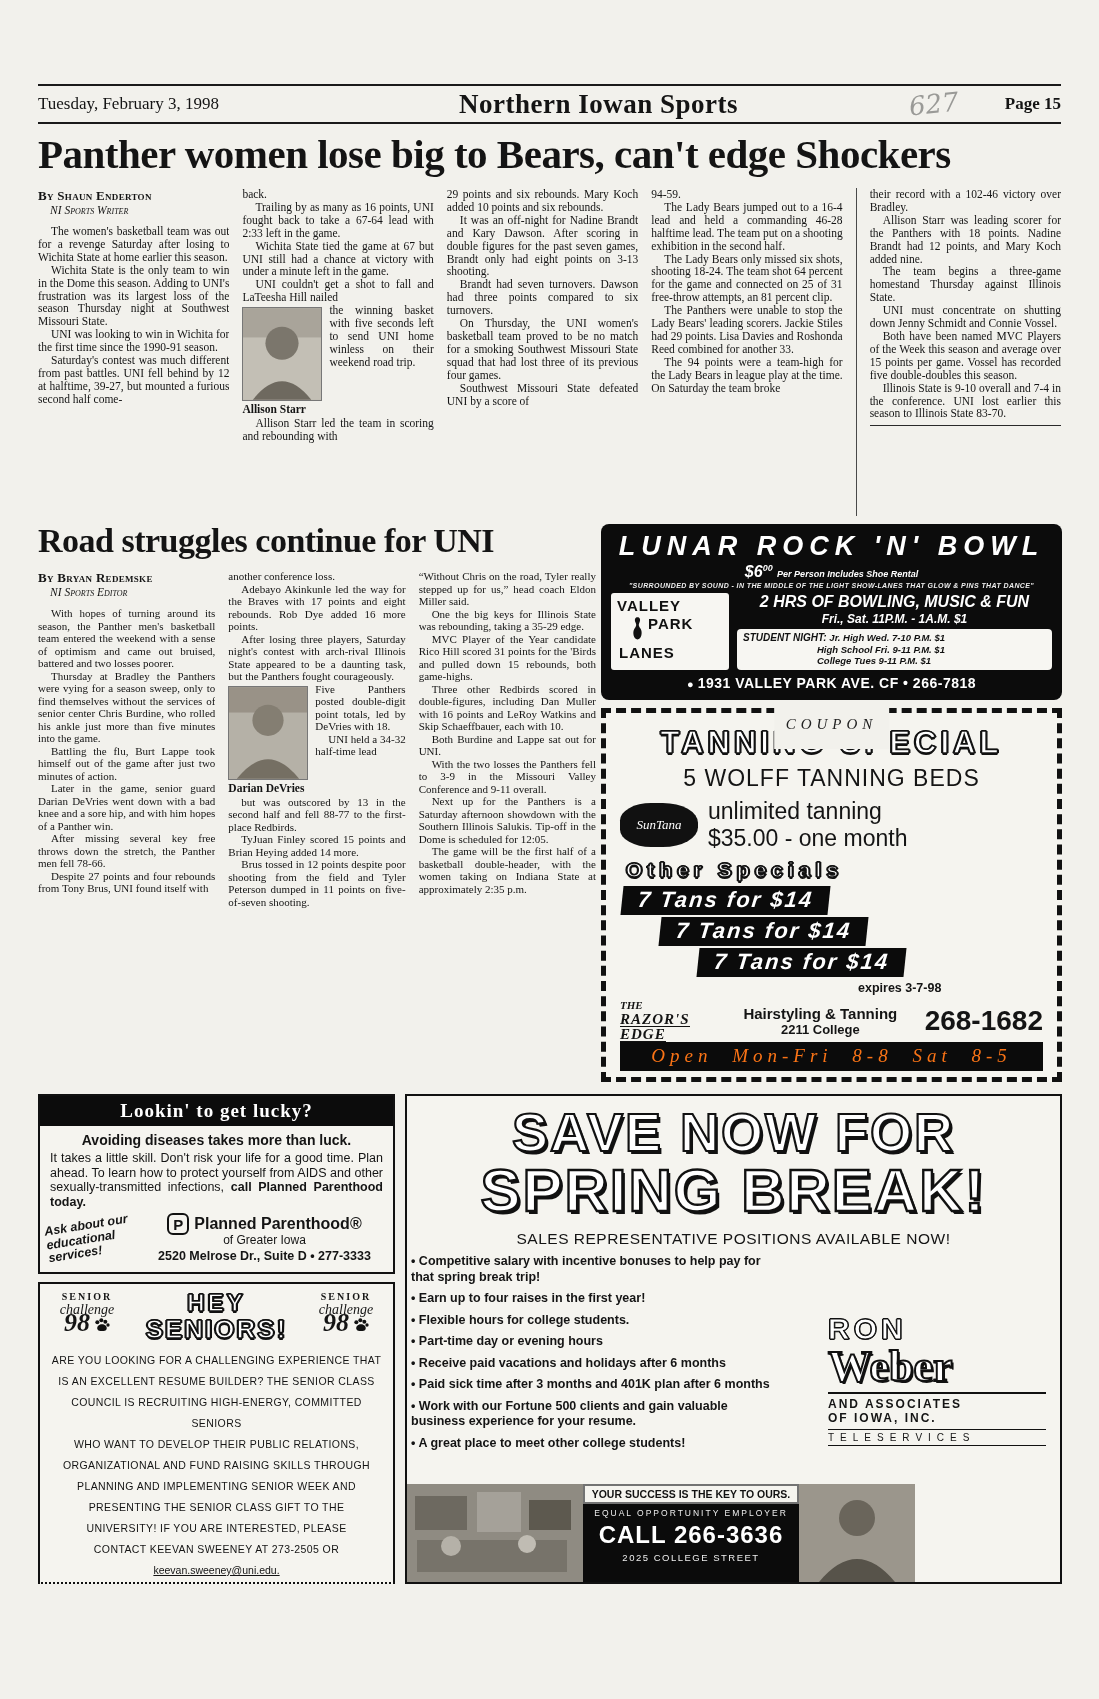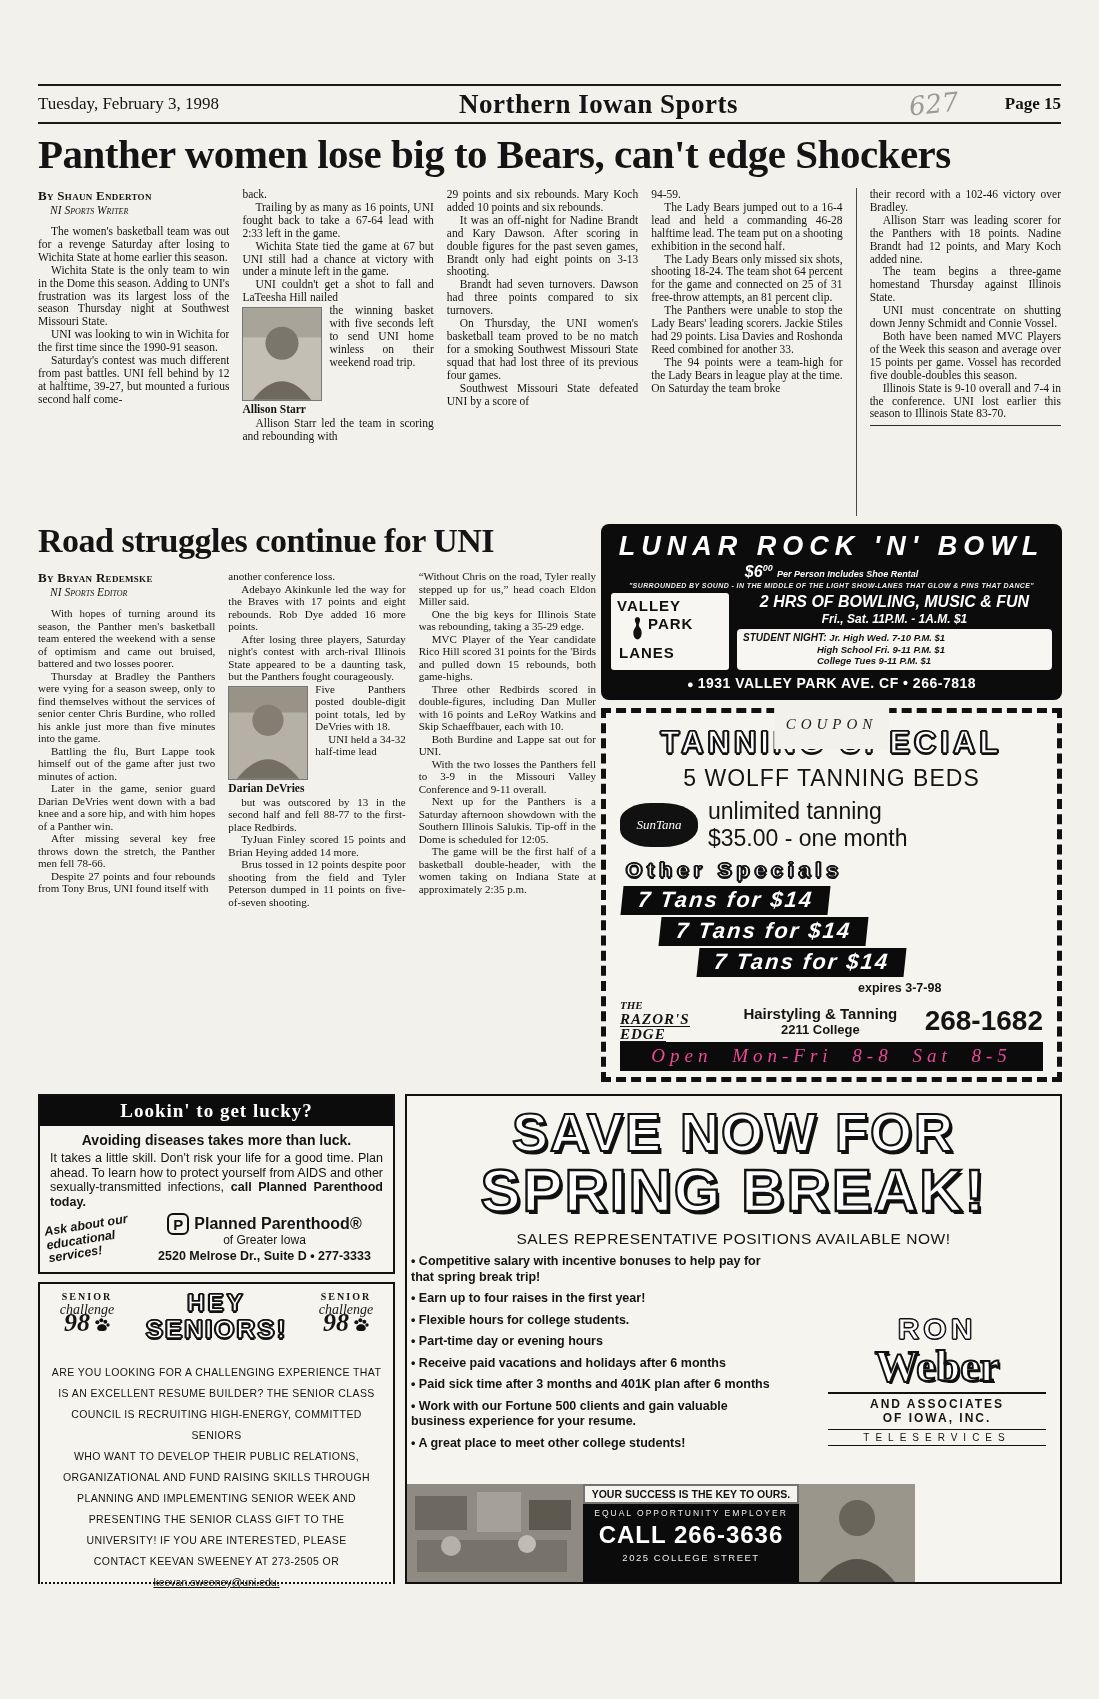--- a/index.html
+++ b/index.html
@@ -77,21 +77,21 @@
   .deals p { margin:0; }
   .tan-expires { font-weight:bold; font-size:12.5px; margin:2px 0 2px 238px; font-family:"Liberation Sans",sans-serif; }
   .tan-bottom { display:flex; align-items:center; gap:8px; margin-top:2px; }
   .razor-logo { width:96px; font-style:italic; font-family:"Liberation Serif",serif; line-height:13px; }
   .rz1 { font-weight:bold; font-size:11px; }
   .rz2,.rz3 { font-weight:bold; font-size:15px; letter-spacing:1px; border-bottom:1px solid #111; display:inline-block; }
   .tan-mid-txt { flex:1; text-align:center; font-family:"Liberation Sans",sans-serif; }
   .tan-serv { font-weight:bold; font-size:15px; }
   .tan-addr2 { font-weight:bold; font-size:13px; }
   .tan-phone { font-weight:bold; font-size:28px; font-family:"Liberation Sans",sans-serif; }
-  .tan-hours { margin-top:auto; background:#0b0b0b; color:#ec4899; text-align:center; font-style:italic; font-size:19px; letter-spacing:5px; padding:3px 0 4px; word-spacing:10px; }
+  .tan-hours { margin-top:auto; background:#0b0b0b; color:#f97316; text-align:center; font-style:italic; font-size:19px; letter-spacing:5px; padding:3px 0 4px; word-spacing:10px; }
 
   
   .pp { top:1094px; left:38px; width:357px; height:180px; border:2px solid #111; background:#f5f4ef; }
   .pp-header { background:#0c0c0c; color:#fff; text-align:center; font-weight:bold; font-size:19px; padding:4px 0; letter-spacing:1px; }
   .pp-lead { text-align:center; font-weight:bold; font-size:14px; margin-top:6px; font-family:"Liberation Sans",sans-serif; }
   .pp-body { font-size:12.5px; line-height:14.5px; padding:3px 10px 0; text-align:justify; font-family:"Liberation Sans",sans-serif; }
   .pp-body b { font-weight:bold; }
   .pp-bottom { display:flex; margin-top:4px; padding:0 6px; align-items:center; }
   .pp-note { width:96px; font-size:12.5px; font-weight:bold; font-style:italic; transform:rotate(-9deg); font-family:"Liberation Sans",sans-serif; line-height:13.5px; }
   .pp-logoblock { flex:1; text-align:center; font-family:"Liberation Sans",sans-serif; }
@@ -105,33 +105,33 @@
   .senior { top:1282px; left:38px; width:357px; height:302px; border:2px solid #111; background:#f5f4ef; padding:6px 8px 4px; border-bottom-style:dotted; }
   .sen-head { display:flex; justify-content:space-between; align-items:flex-start; }
   .badge { text-align:center; width:78px; line-height:13px; }
   .badge .b1 { font-size:10px; letter-spacing:2px; font-weight:bold; }
   .badge .b2 { font-style:italic; font-size:14px; font-family:"Liberation Serif",serif; }
   .badge .b3 { font-weight:bold; font-style:italic; font-size:26px; display:inline-block; }
   .badge svg { width:16px; height:16px; vertical-align:-2px; }
   .sen-title { text-align:center; line-height:26px; }
   .sen-t1 { font-size:24px; letter-spacing:3px; }
   .sen-t2 { font-size:26px; letter-spacing:2px; }
-  .sen-body { margin-top:20px; text-align:center; }
+  .sen-body { margin-top:8px; text-align:center; }
   .sen-body p { font-size:10.5px; line-height:21px; font-family:"Liberation Sans",sans-serif; letter-spacing:.4px; }
   .sen-email { text-align:center; font-size:10.5px; font-family:"Liberation Sans",sans-serif; text-decoration:underline; line-height:21px; }
 
   
   .spring { top:1094px; left:405px; width:657px; height:490px; border:2.5px solid #111; background:#f5f4ef; padding:8px 0; position:absolute; }
   .sb-t1 { text-align:center; font-size:54px; letter-spacing:2px; line-height:56px; -webkit-text-stroke:2.2px #111; text-shadow:2.5px 2.5px 0 #111; }
   .sb-t2 { text-align:center; font-size:60px; letter-spacing:2px; line-height:62px; -webkit-text-stroke:2.4px #111; text-shadow:2.5px 2.5px 0 #111; }
   .sb-sub { text-align:center; font-family:"Liberation Sans",sans-serif; font-size:15.5px; margin:8px 0 6px; letter-spacing:.5px; }
   .sb-bullets { width:372px; margin-left:4px; list-style:none; }
   .sb-bullets li { font-family:"Liberation Sans",sans-serif; font-weight:bold; font-size:12.5px; line-height:15.5px; margin-bottom:6px; }
   .sb-bullets li::before { content:"• "; }
-  .rw { position:absolute; right:14px; top:216px; width:218px; text-align:center; font-family:"Liberation Sans",sans-serif; }
+  .rw { position:absolute; right:14px; top:216px; width:218px; font-family:"Liberation Sans",sans-serif; }
   .rw-ron { font-weight:bold; font-size:30px; letter-spacing:4px; -webkit-text-stroke:1px #111; color:#fff; text-shadow:1px 0 0 #111,-1px 0 0 #111,0 1px 0 #111,0 -1px 0 #111; }
   .rw-weber { font-weight:bold; font-size:44px; line-height:42px; color:#fff; -webkit-text-stroke:2px #111; text-shadow:2px 2px 0 #111; font-family:"Liberation Serif",serif; }
   .rw-assoc { font-size:12px; font-weight:bold; letter-spacing:2px; border-top:2px solid #111; margin-top:4px; padding-top:3px; }
   .rw-iowa { font-size:12px; font-weight:bold; letter-spacing:2px; }
   .rw-tele { font-size:10px; letter-spacing:6px; border-top:1px solid #111; border-bottom:1px solid #111; margin-top:4px; padding:2px 0; }
   .sb-strip { position:absolute; left:0; bottom:0; height:98px; display:flex; width:508px; }
   .sb-photo1 { width:176px; } .sb-photo2 { width:116px; }
   .sb-photo1 svg, .sb-photo2 svg { width:100%; height:100%; display:block; }
   .sb-black { width:216px; background:#0b0b0b; color:#fff; text-align:center; font-family:"Liberation Sans",sans-serif; }
   .sb-tag { background:#f5f4ef; color:#111; font-weight:bold; font-size:10.5px; padding:2px 0; border:2px solid #737373; }

